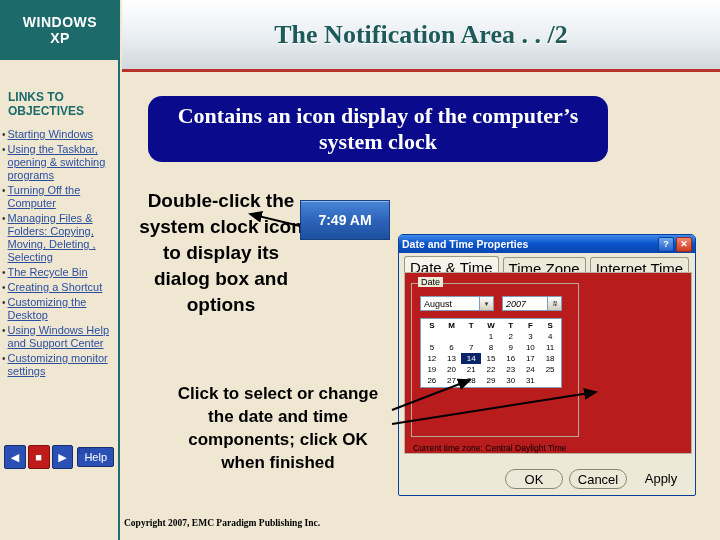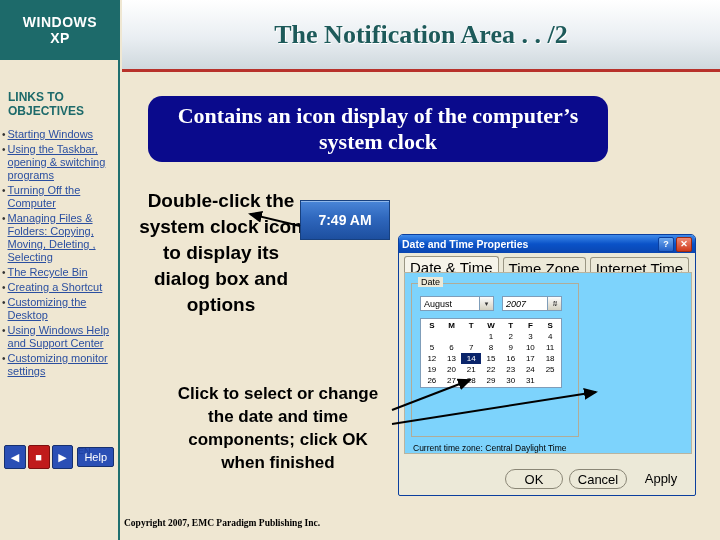--- a/index.html
+++ b/index.html
@@ -139,21 +139,21 @@
     font-size:15px;
     align-items:flex-end;
   }
   .dtab{
     background:#ece9d8;border:1px solid #9a9683;border-bottom:none;
     border-radius:3px 3px 0 0;padding:2px 5px;color:#000;
   }
   .dtab.active{background:#f6f4ea;font-weight:normal;position:relative;top:-1px;}
   #dtbody{
     position:absolute;left:5px;top:37px;width:288px;height:182px;
-    background:#7dd3fc;border:1px solid #b8b4a0;
+    background:#b91c1c;border:1px solid #b8b4a0;
     box-sizing:border-box;
   }
   .fieldset{
     position:absolute;border:1px solid #b0ac98;
   }
   .legend{
     position:absolute;top:-7px;left:6px;background:#ece9d8;padding:0 3px;font-size:9px;
   }
   #dateFS{left:6px;top:10px;width:166px;height:152px;}
   #timeFS{left:180px;top:10px;width:100px;height:152px;}

